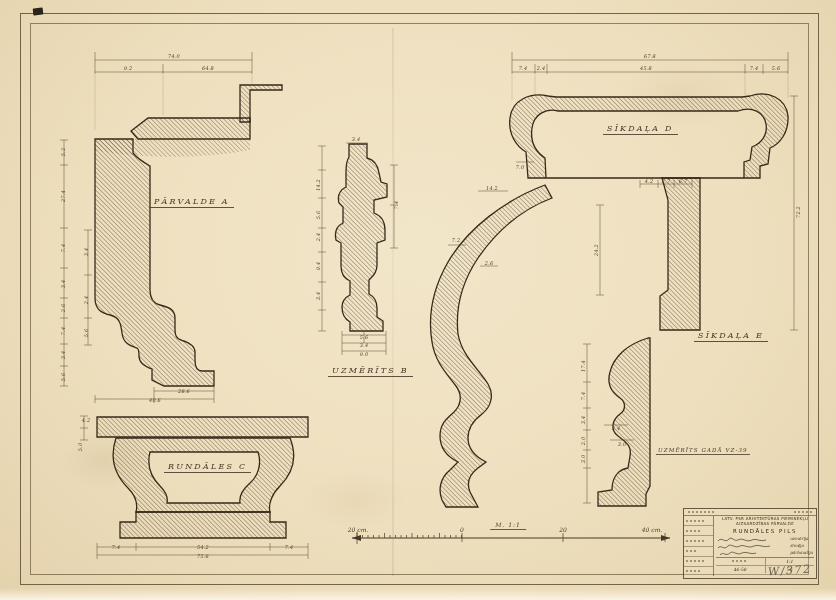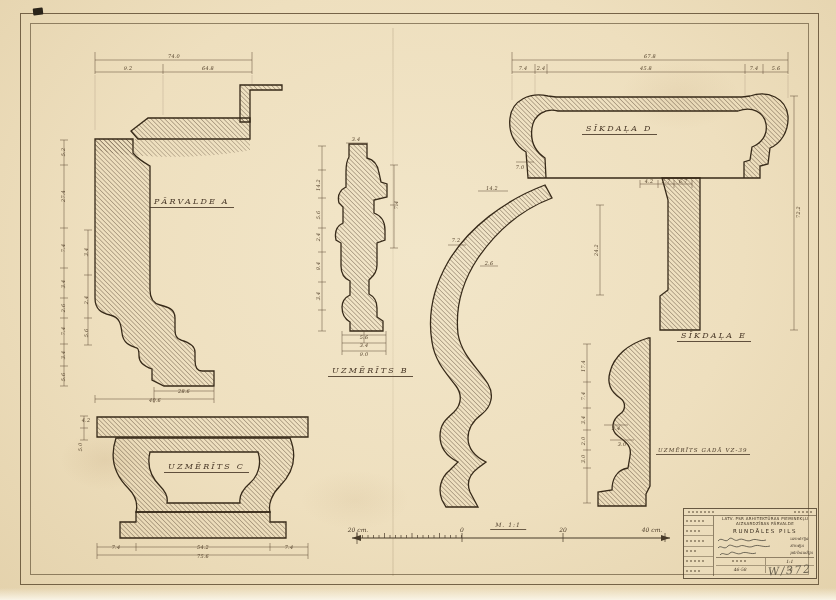--- a/index.html
+++ b/index.html
@@ -148,23 +148,23 @@
           <line x1="445" x2="445" y1="538" y2="535" class="scaletick"></line>
           <line x1="450.5" x2="450.5" y1="538" y2="535" class="scaletick"></line>
           <line x1="456" x2="456" y1="538" y2="535" class="scaletick"></line>
           <line x1="461.5" x2="461.5" y1="538" y2="535" class="scaletick"></line>
         </g>
     </g>
   </svg>
 
   <span class="detail-label" style="left:150px;top:197px;">PĀRVALDE A</span>
   <span class="detail-label" style="left:328px;top:366px;">UZMĒRĪTS B</span>
-  <span class="detail-label" style="left:164px;top:462px;">UZMĒRĪTS C</span>
-  <span class="detail-label" style="left:582px;top:124px;">SĪKDAĻA D</span>
-  <span class="detail-label" style="left:677px;top:331px;text-align:center;">SĪKDAĻA E</span>
+  <span class="detail-label" style="left:164px;top:462px;">RUNDĀLES C</span>
+  <span class="detail-label" style="left:603px;top:124px;">SĪKDAĻA D</span>
+  <span class="detail-label" style="left:694px;top:331px;text-align:center;">SĪKDAĻA E</span>
   <span class="note-label" style="left:656px;top:447px;">UZMĒRĪTS GADĀ VZ-39</span>
 
   <span class="scale-label" style="left:358px;top:526px;">20 cm.</span>
   <span class="scale-label" style="left:462px;top:526px;">0</span>
   <span class="scale-label" style="left:563px;top:526px;">20</span>
   <span class="scale-label" style="left:652px;top:526px;">40 cm.</span>
   <span class="scale-label scale-caption" style="left:508px;top:521px;">M. 1:1</span>
 
   <div>
       <span class="dim" style="left: 174px; top: 56px;">74.0</span>

